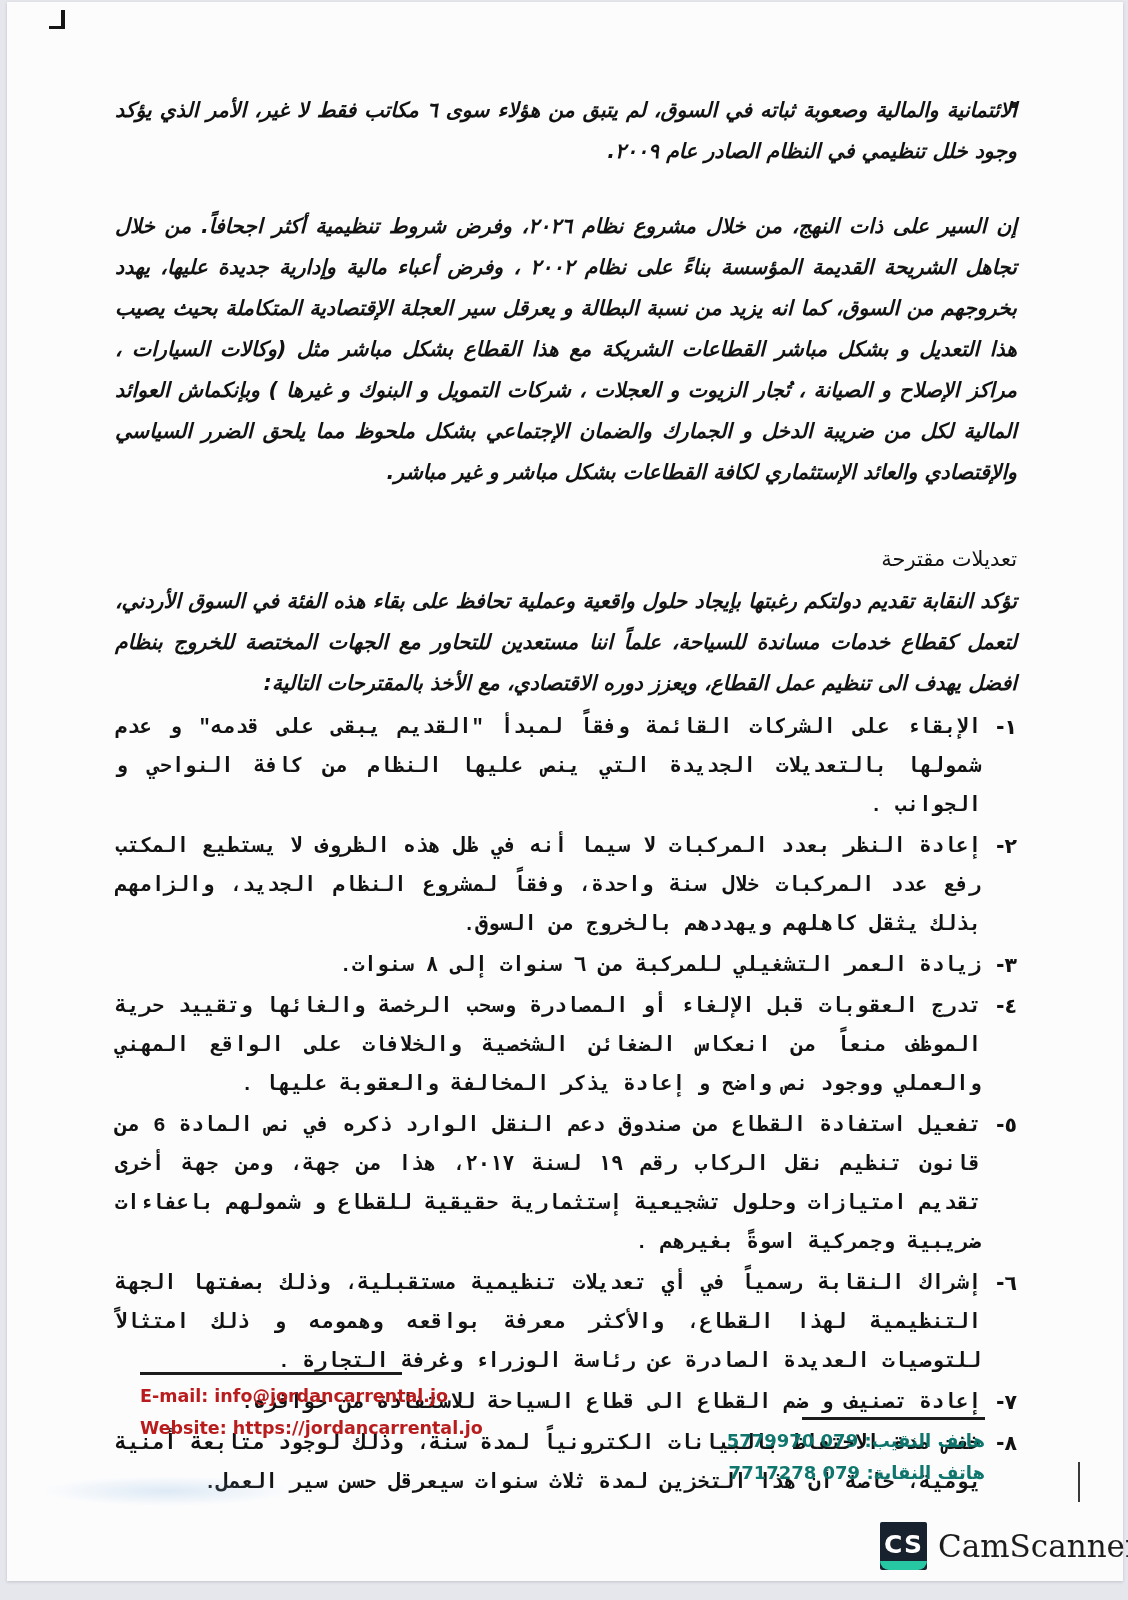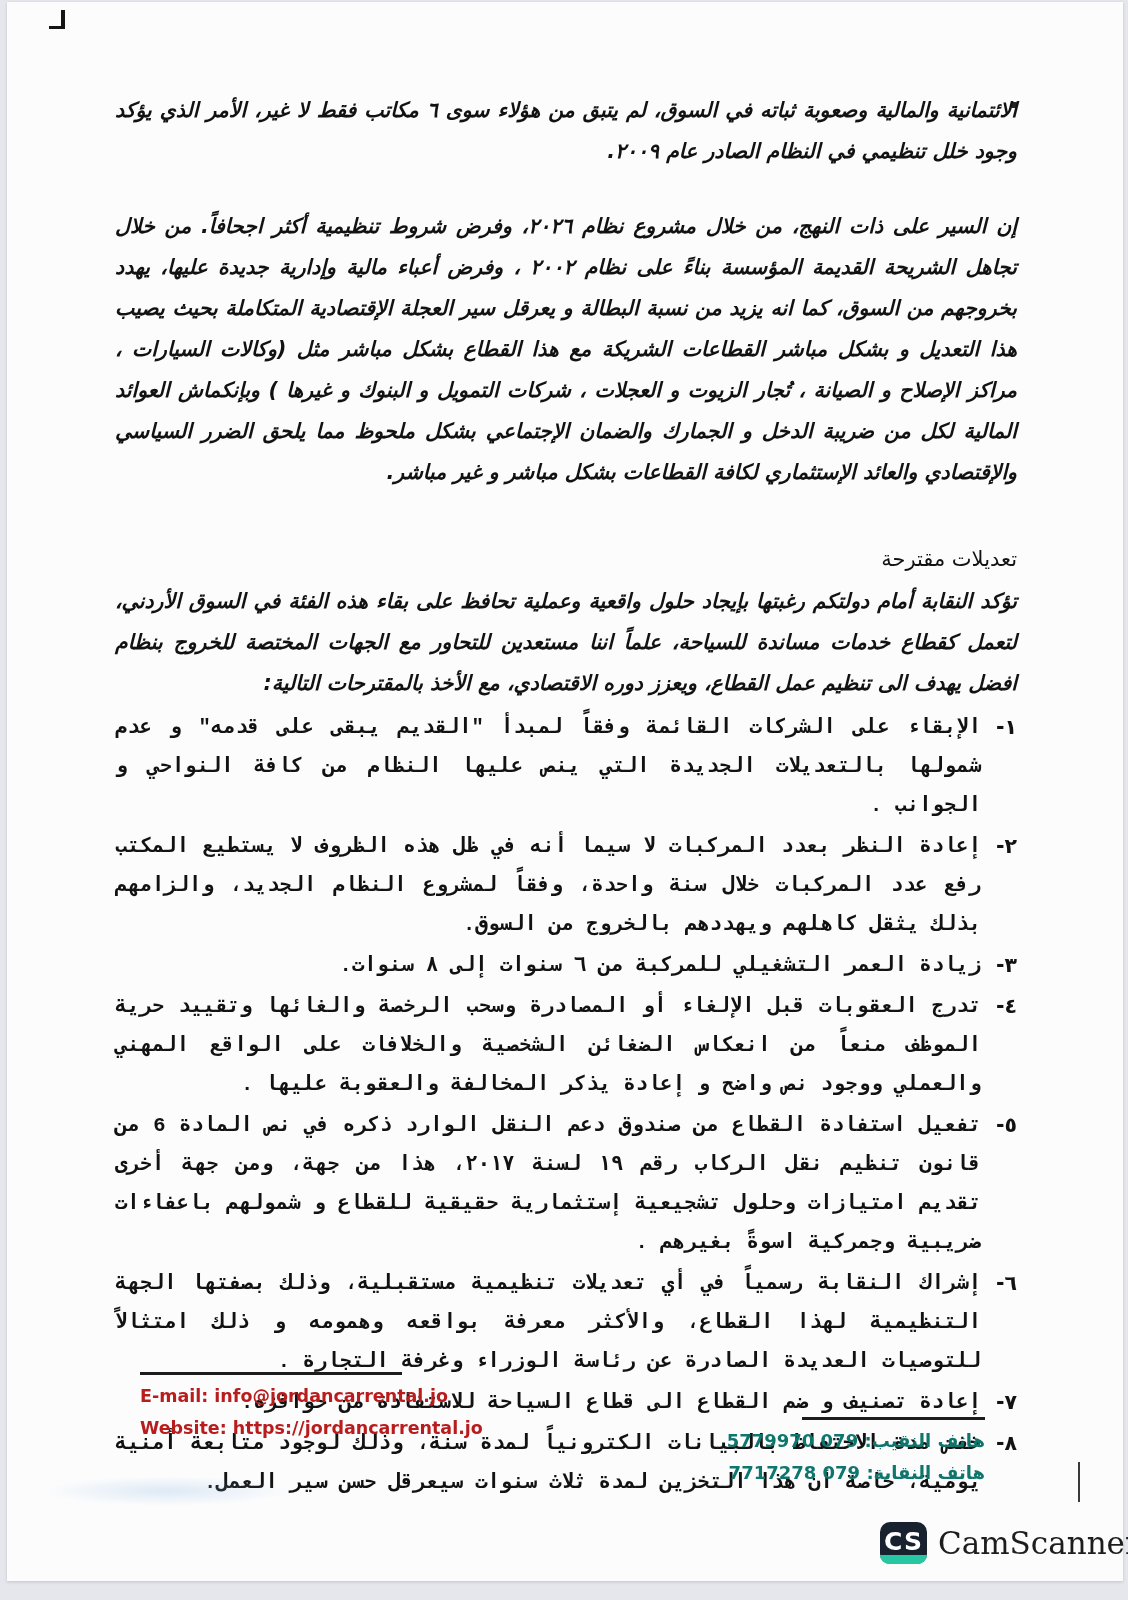--- a/index.html
+++ b/index.html
@@ -68,21 +68,21 @@
   }
   .rule{border-top:3px solid #1c1c1c;margin-bottom:5px;}
   .footer-left .fline{font-size:17.5px;font-weight:700;line-height:32px;white-space:nowrap;}
   .footer-right .fline{font-size:18px;font-weight:700;line-height:32px;white-space:nowrap;}
   
   .camscanner{
     position:absolute;left:873px;top:1520px;
     display:flex;align-items:center;gap:11px;
   }
   .cs-icon{
-    width:47px;height:42px;background:#18222f;border-radius:10px;
+    width:47px;height:48px;background:#18222f;border-radius:2px;
     position:relative;display:flex;align-items:center;justify-content:center;
     color:#ffffff;font-size:25px;font-weight:700;letter-spacing:1px;
     padding-bottom:4px;box-sizing:border-box;
   }
   .cs-strip{
     position:absolute;bottom:0;left:0;right:0;height:9px;
     background:#27c7a3;border-radius:0 0 10px 10px;
   }
   .cs-text{
     font-family:"DejaVu Serif", serif;font-size:31px;color:#1d1d1d;
@@ -96,21 +96,21 @@
   <div class="corner-mark"></div>
   <div class="bullet-dot"></div>
 
   <div class="doc">
     <p class="para">الائتمانية والمالية وصعوبة ثباته في السوق، لم يتبق من هؤلاء سوى ٦ مكاتب فقط لا غير، الأمر الذي يؤكد وجود خلل تنظيمي في النظام الصادر عام ٢٠٠٩.</p>
 
     <p class="para p2">إن السير على ذات النهج، من خلال مشروع نظام ٢٠٢٦، وفرض شروط تنظيمية أكثر اجحافاً. من خلال تجاهل الشريحة القديمة المؤسسة بناءً على نظام ٢٠٠٢ ، وفرض أعباء مالية وإدارية جديدة عليها، يهدد بخروجهم من السوق، كما انه يزيد من نسبة البطالة و يعرقل سير العجلة الإقتصادية المتكاملة بحيث يصيب هذا التعديل و بشكل مباشر القطاعات الشريكة مع هذا القطاع بشكل مباشر مثل (وكالات السيارات ، مراكز الإصلاح و الصيانة ، تُجار الزيوت و العجلات ، شركات التمويل و البنوك و غيرها ) وبإنكماش العوائد المالية لكل من ضريبة الدخل و الجمارك والضمان الإجتماعي بشكل ملحوظ مما يلحق الضرر السياسي والإقتصادي والعائد الإستثماري لكافة القطاعات بشكل مباشر و غير مباشر.</p>
 
     <h2 class="heading">تعديلات مقترحة</h2>
 
-    <p class="para intro">تؤكد النقابة أمام دولتكم رغبتها بإيجاد حلول واقعية وعملية تحافظ على بقاء هذه الفئة في السوق الأردني، لتعمل كقطاع خدمات مساندة للسياحة، علماً اننا مستعدين للتحاور مع الجهات المختصة للخروج بنظام افضل يهدف الى تنظيم عمل القطاع، ويعزز دوره الاقتصادي، مع الأخذ بالمقترحات التالية:</p>
+    <p class="para intro">تؤكد النقابة تقديم دولتكم رغبتها بإيجاد حلول واقعية وعملية تحافظ على بقاء هذه الفئة في السوق الأردني، لتعمل كقطاع خدمات مساندة للسياحة، علماً اننا مستعدين للتحاور مع الجهات المختصة للخروج بنظام افضل يهدف الى تنظيم عمل القطاع، ويعزز دوره الاقتصادي، مع الأخذ بالمقترحات التالية:</p>
 
     <ol class="list">
       <li class="item">
         <span class="num">١-</span>
         <span class="txt">الإبقاء على الشركات القائمة وفقاً لمبدأ "القديم يبقى على قدمه" و عدم شمولها بالتعديلات الجديدة التي ينص عليها النظام من كافة النواحي و الجوانب .</span>
       </li>
       <li class="item">
         <span class="num">٢-</span>
         <span class="txt">إعادة النظر بعدد المركبات لا سيما أنه في ظل هذه الظروف لا يستطيع المكتب رفع عدد المركبات خلال سنة واحدة، وفقاً لمشروع النظام الجديد، والزامهم بذلك يثقل كاهلهم ويهددهم بالخروج من السوق.</span>
       </li>

